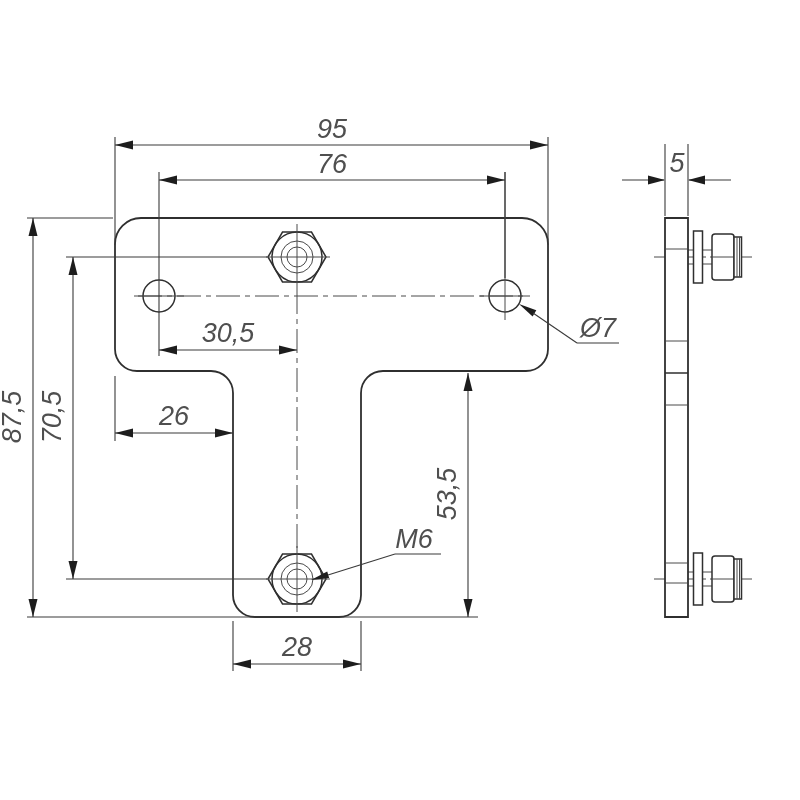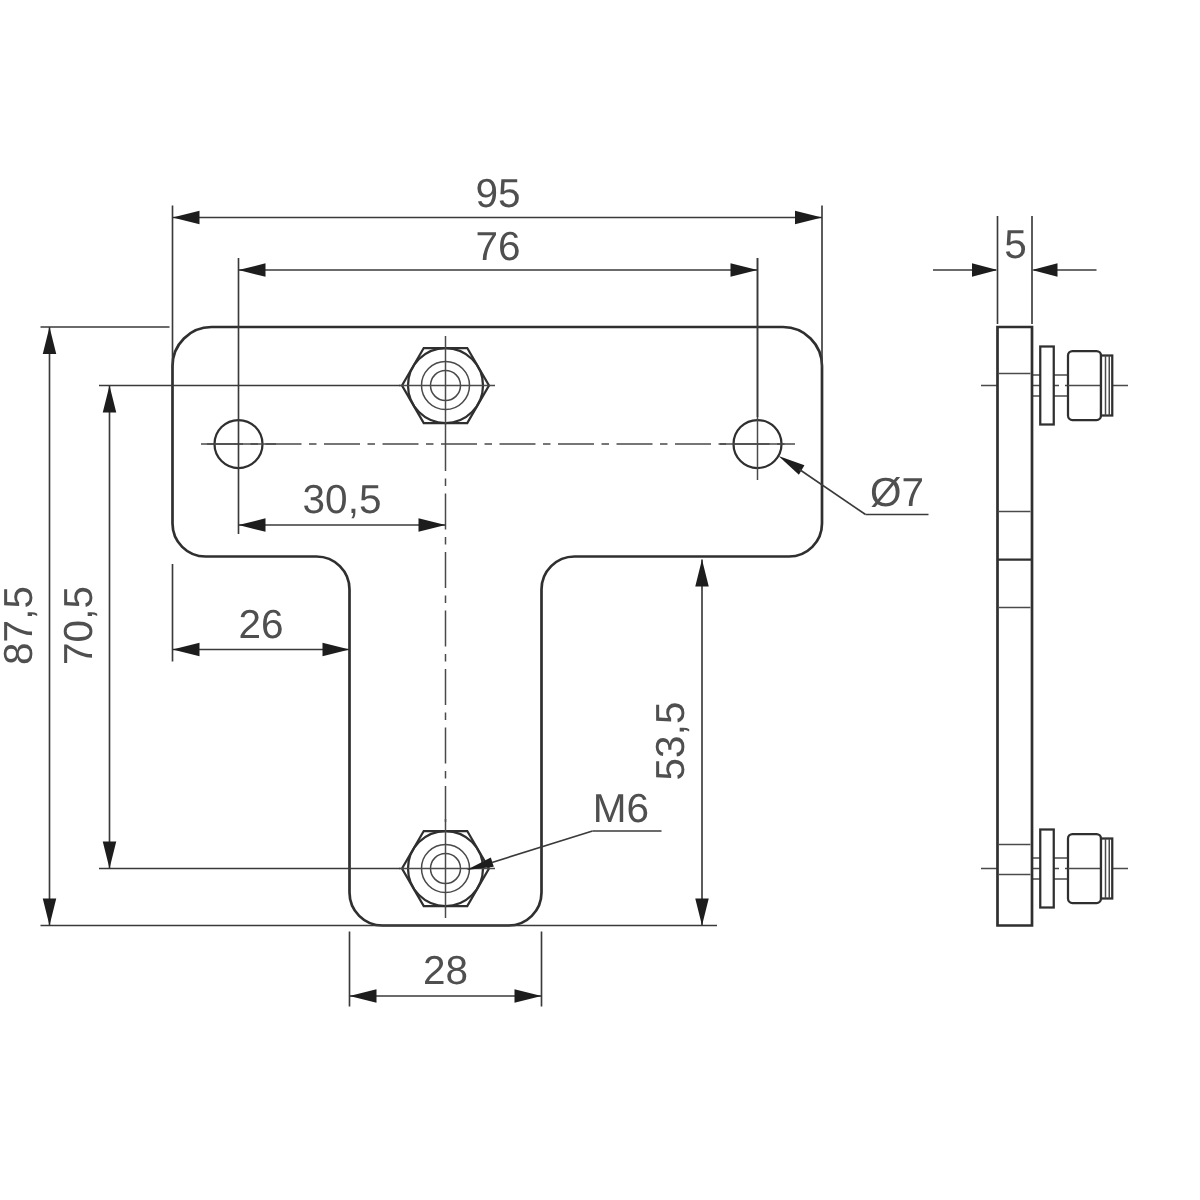--- a/index.html
+++ b/index.html
@@ -1,16 +1,16 @@
 <!DOCTYPE html>
 <html><head>
 <meta charset="utf-8">
 <style>
   html,body{margin:0;padding:0;background:#ffffff;}
-  .stage{width:800px;height:800px;background:#ffffff;position:relative;font-family:"Liberation Sans",sans-serif;}
+  .stage{width:800px;height:800px;background:#ffffff;position:relative;font-family:"Liberation Sans",sans-serif;font-style:italic;}
   svg{display:block;}
   text{font-family:"Liberation Sans",sans-serif;fill:#4f4f4f;font-size:27px;}
   .outline{stroke:#2f2f2f;stroke-width:1.8;fill:none;}
   .outline-fill{stroke:#2f2f2f;stroke-width:1.8;fill:#ffffff;}
   .med{stroke:#2f2f2f;stroke-width:1.5;fill:#ffffff;}
   .medline{stroke:#2f2f2f;stroke-width:1.5;fill:none;}
   .dim{stroke:#3a3a3a;stroke-width:1.1;fill:none;}
   .thin{stroke:#4a4a4a;stroke-width:1;fill:none;}
   .cl{stroke:#4a4a4a;stroke-width:1;fill:none;stroke-dasharray:24 5 5 5;}
   .clb{stroke:#4a4a4a;stroke-width:1;fill:none;stroke-dasharray:16 4 4 4;}

